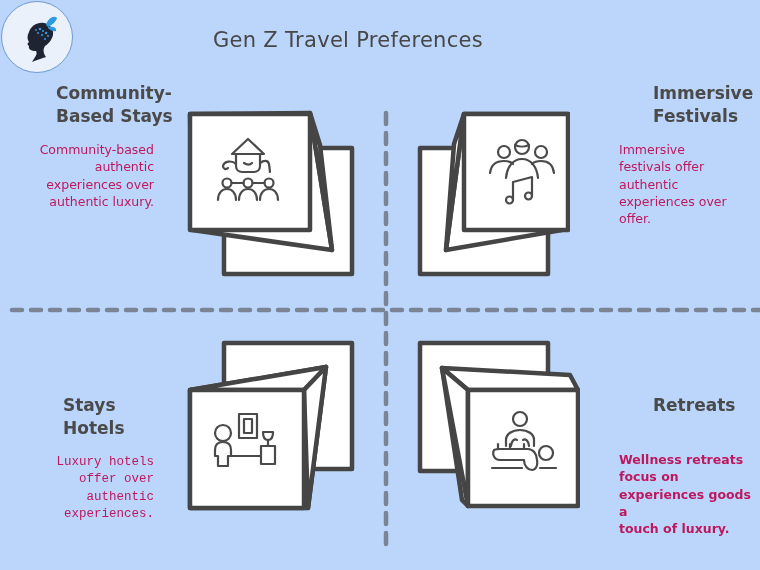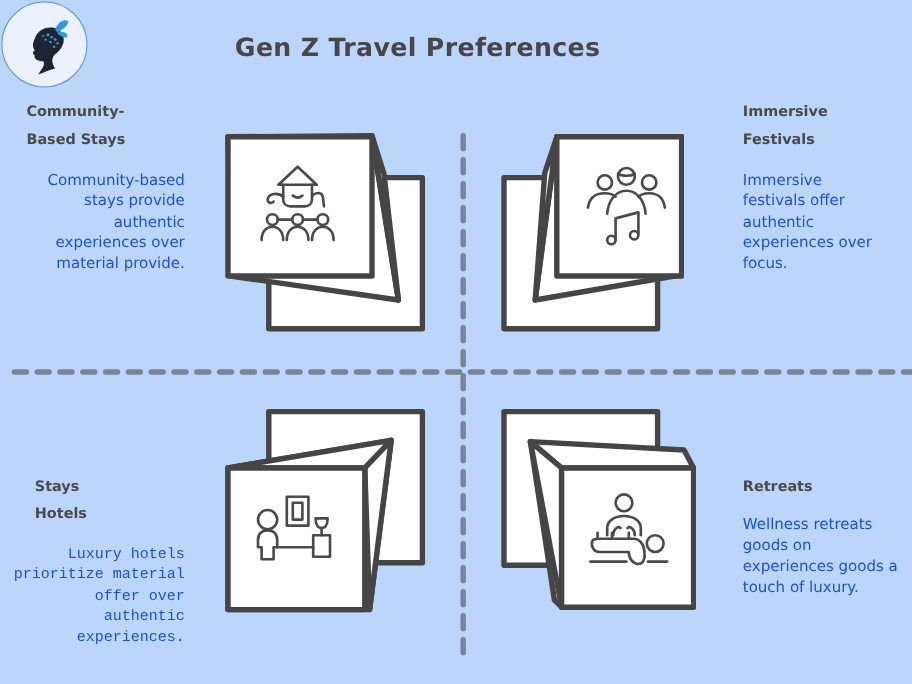--- a/index.html
+++ b/index.html
@@ -11,30 +11,30 @@
       position: relative;
     }
     .logo {
       position: absolute; left: 1px; top: 1px;
       width: 72px; height: 72px; border-radius: 50%;
       background: #eaf1fb; border: 1.5px solid #6f9ad6;
       overflow: hidden;
     }
     .title {
       position: absolute; left: 0; width: 696px; top: 28px;
-      text-align: center; font-size: 21px; font-weight: bold;
+      text-align: center; font-size: 21px; font-weight: normal;
       color: #474747; letter-spacing: 0.3px;
     }
     .heading {
-      position: absolute; font-size: 12px; font-weight: bold;
-      line-height: 23px; color: #4a4a4a;
+      position: absolute; font-size: 17px; font-weight: bold;
+      line-height: 23px; color: #4a4a4a; margin-left: 34px;
     }
     .desc {
       position: absolute; font-size: 12.5px; line-height: 17.3px;
-      color: #1d4ed8;
+      color: #be185d;
     }
     .right { text-align: right; }
     .left  { text-align: left; }
     svg.layer { position: absolute; left: 0; top: 0; }
     .cube { position: absolute; }
     .icon { position: absolute; }
   </style>
 </head>
 <body>
 
@@ -158,51 +158,49 @@
     <line x1="54" y1="60" x2="70" y2="60"></line>
   </g>
 </svg>
 
 <div class="heading left" style="left:22px;top:82px;">
   <div>Community-</div>
   <div>Based Stays</div>
 </div>
 <div class="desc right" style="left:8px;width:146px;top:141px;">
   <div>Community-based</div>
-  <div>stays provide</div>
   <div>authentic</div>
   <div>experiences over</div>
-  <div>material provide.</div>
+  <div>authentic luxury.</div>
 </div>
 
 <div class="heading left" style="left:619px;top:82px;">
   <div>Immersive</div>
   <div>Festivals</div>
 </div>
 <div class="desc left" style="left:619px;width:140px;top:141px;">
   <div>Immersive</div>
   <div>festivals offer</div>
   <div>authentic</div>
   <div>experiences over</div>
-  <div>focus.</div>
+  <div>offer.</div>
 </div>
 
 <div class="heading left" style="left:29px;top:394px;">
   <div>Stays</div>
   <div>Hotels</div>
 </div>
 <div class="desc right" style="left:6px;width:148px;top:454px;font-family:Liberation Mono, monospace;">
   <div>Luxury hotels</div>
-  <div>prioritize material</div>
   <div>offer over</div>
   <div>authentic</div>
   <div>experiences.</div>
 </div>
 
 <div class="heading left" style="left:619px;top:394px;">
   <div>Retreats</div>
 </div>
-<div class="desc left" style="left:619px;width:140px;top:428px;">
+<div class="desc left" style="left:619px;width:140px;top:451px;font-weight:bold;">
   <div>Wellness retreats</div>
-  <div>goods on</div>
+  <div>focus on</div>
   <div>experiences goods a</div>
   <div>touch of luxury.</div>
 </div>
 
 </body></html>

